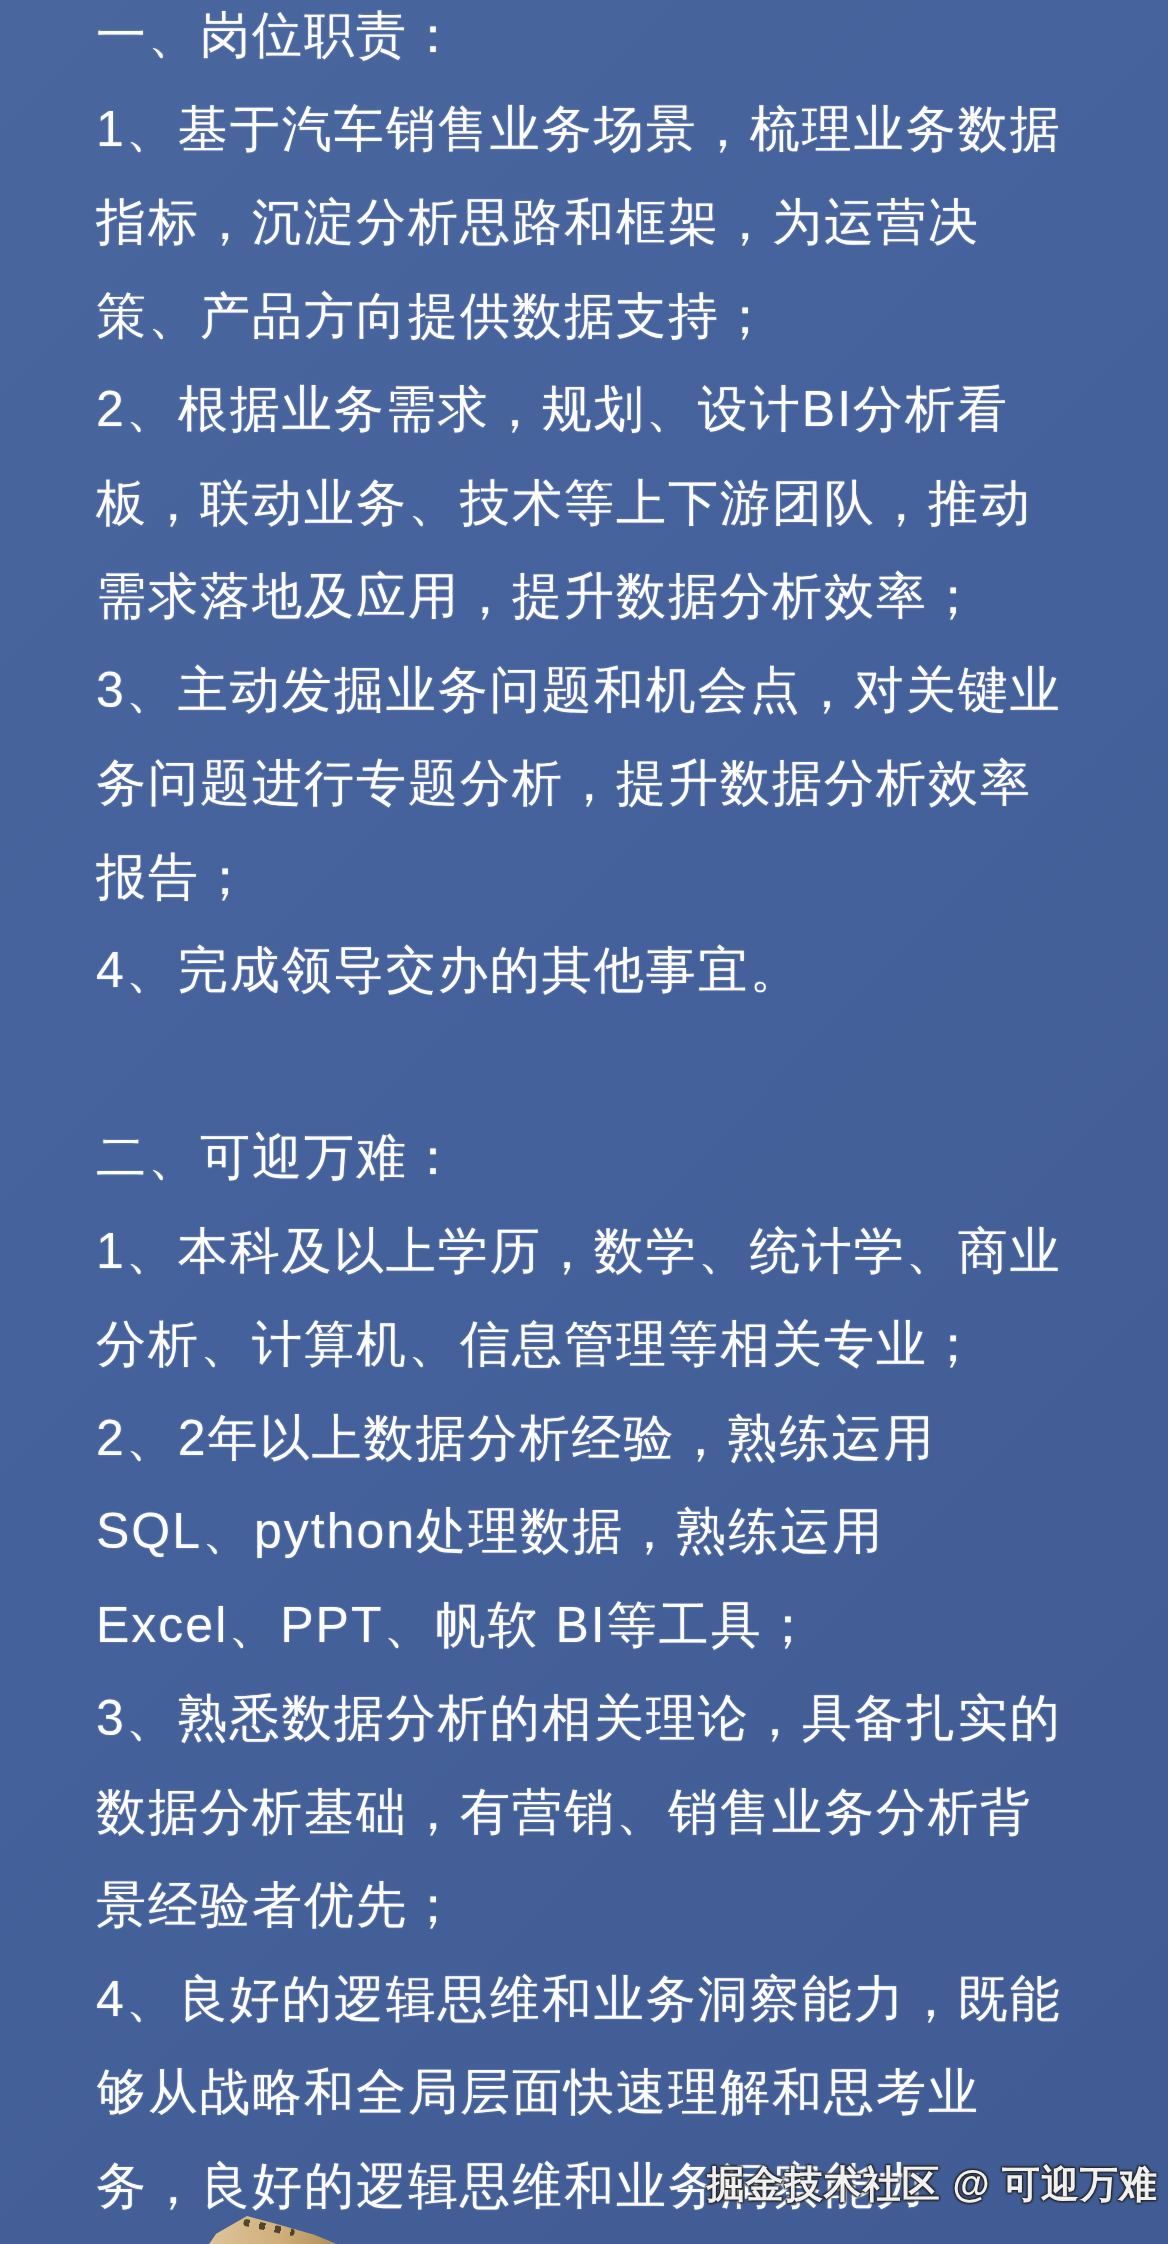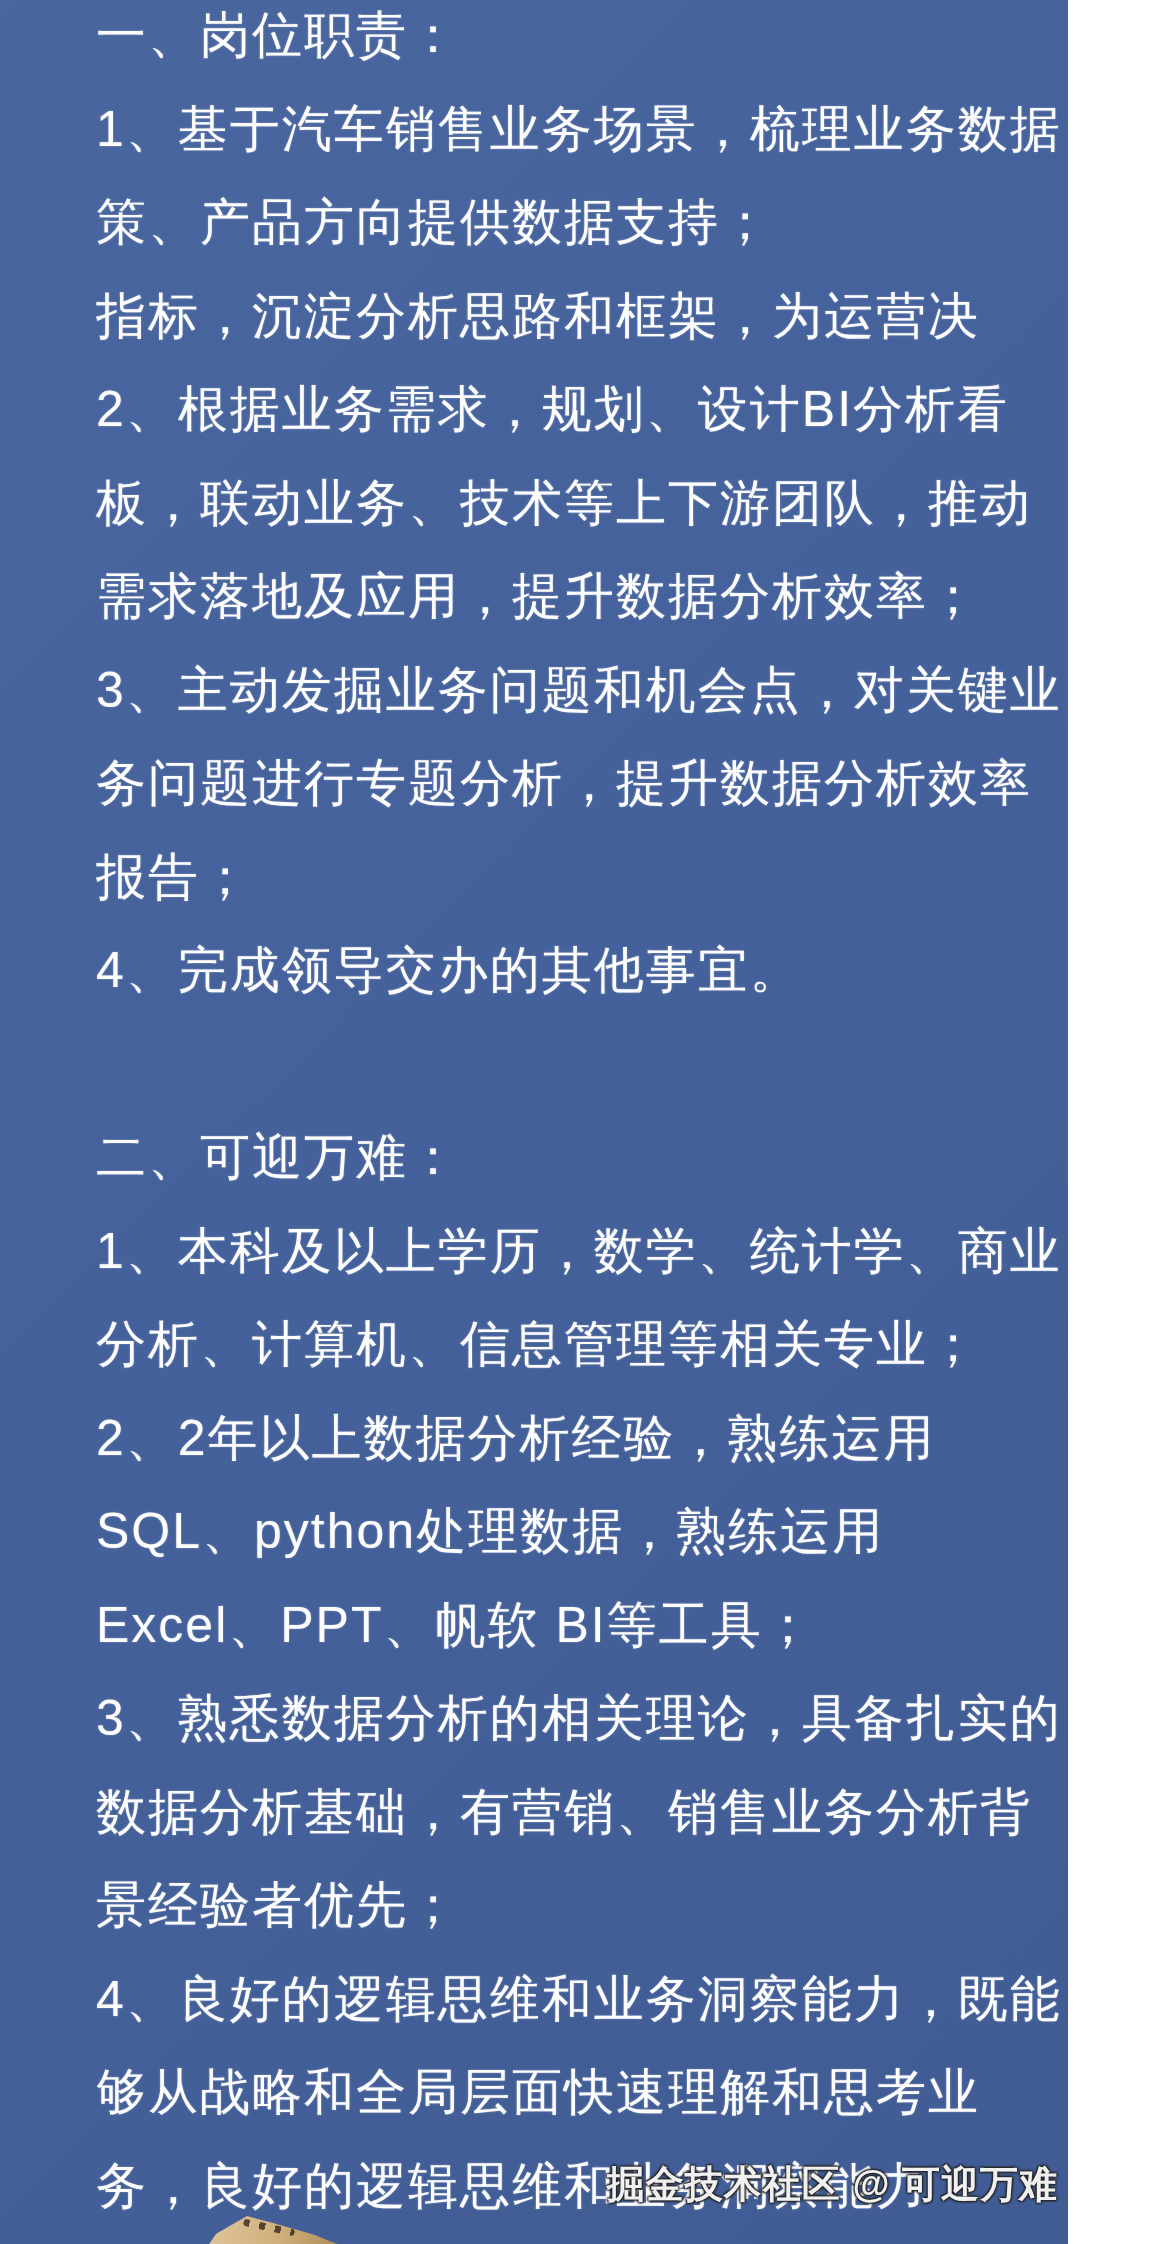--- a/index.html
+++ b/index.html
@@ -13,21 +13,21 @@
   }
   * { margin: 0; padding: 0; box-sizing: border-box; }
   html, body {
     width: 1168px;
     height: 2244px;
     overflow: hidden;
     font-family: "Liberation Sans", "DejaVu Sans", sans-serif;
   }
   .page {
     position: relative;
-    width: 1068px;
+    width: 1168px;
     height: 2244px;
     background: linear-gradient(135deg, #4a669f 0%, var(--bg-color) 45%, #415c94 100%);
     overflow: hidden;
   }
   .text-block {
     position: absolute;
     left: 96px;
     top: -11px;
     right: 40px;
   }
@@ -84,22 +84,22 @@
   }
 </style>
 </head>
 <body>
 
 <div class="page">
 
   <div class="text-block">
     <div class="line">一、岗位职责：</div>
     <div class="line">1、基于汽车销售业务场景，梳理业务数据</div>
+    <div class="line">指标，沉淀分析思路和框架，为运营决</div>
     <div class="line">策、产品方向提供数据支持；</div>
-    <div class="line">指标，沉淀分析思路和框架，为运营决</div>
     <div class="line">2、根据业务需求，规划、设计BI分析看</div>
     <div class="line">板，联动业务、技术等上下游团队，推动</div>
     <div class="line">需求落地及应用，提升数据分析效率；</div>
     <div class="line">3、主动发掘业务问题和机会点，对关键业</div>
     <div class="line">务问题进行专题分析，提升数据分析效率</div>
     <div class="line">报告；</div>
     <div class="line">4、完成领导交办的其他事宜。</div>
     <div class="line"></div>
     <div class="line">二、可迎万难：</div>
     <div class="line">1、本科及以上学历，数学、统计学、商业</div>

